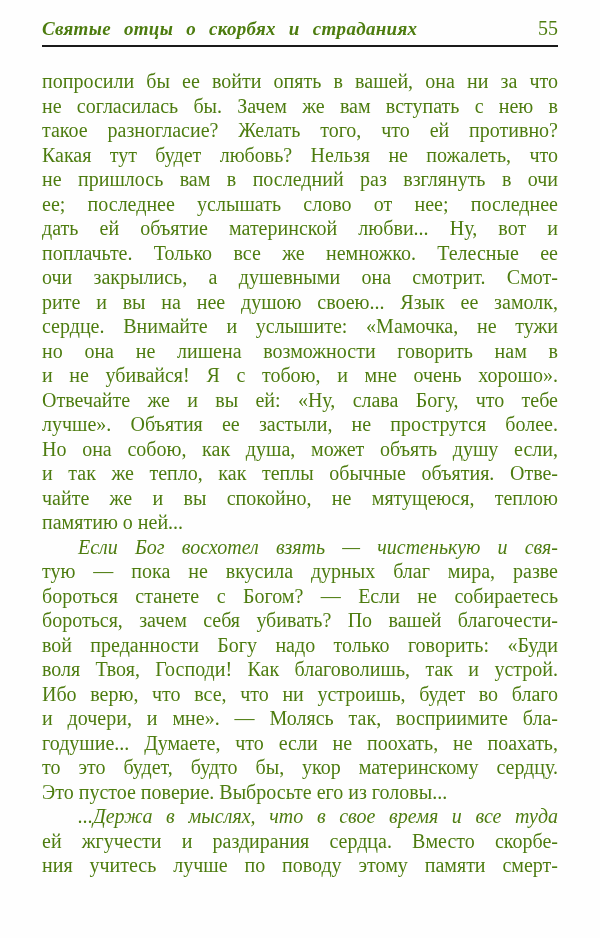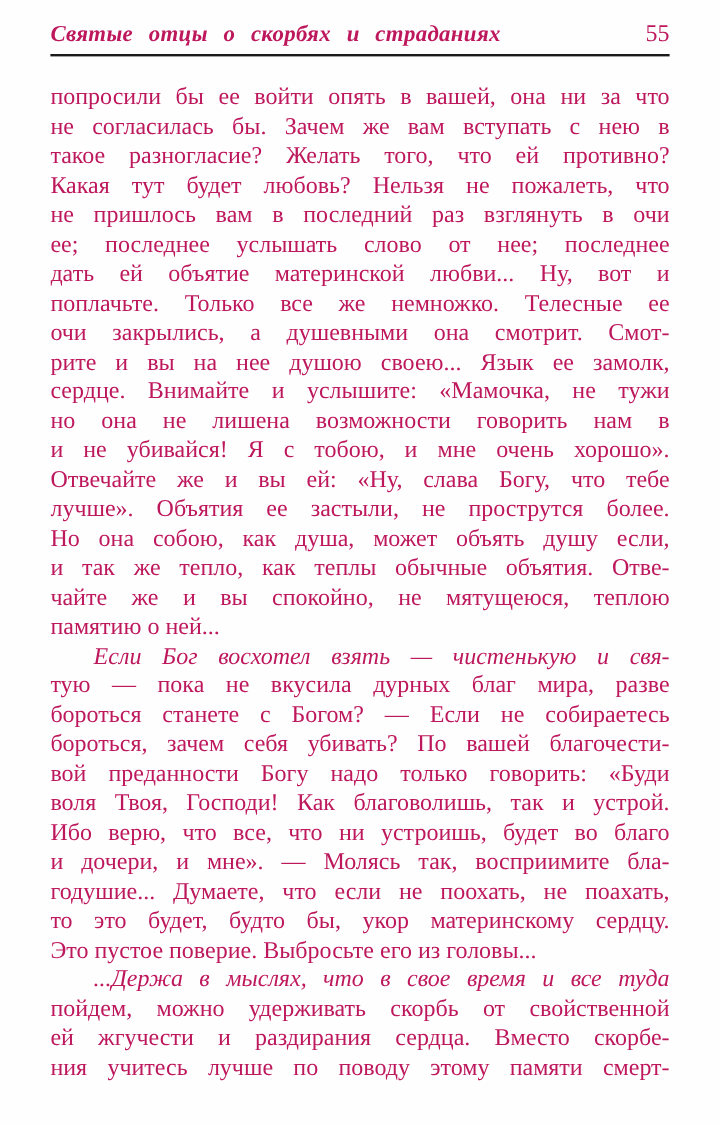--- a/index.html
+++ b/index.html
@@ -7,21 +7,21 @@
     padding: 0;
     background: #ffffff;
   }
   .page {
     position: relative;
     width: 600px;
     height: 938px;
     box-sizing: border-box;
     padding: 0 42px;
     background: #fefefe;
-    color: #be185d;
+    color: #4d7c0f;
     font-family: "Liberation Serif", "DejaVu Serif", serif;
     overflow: hidden;
   }
   .header {
     margin-top: 17px;
     display: flex;
     justify-content: space-between;
     align-items: baseline;
   }
   .header-title {
@@ -104,19 +104,18 @@
       <div class="line">воля Твоя, Господи! Как благоволишь, так и устрой.</div>
       <div class="line">Ибо верю, что все, что ни устроишь, будет во благо</div>
       <div class="line">и дочери, и мне». — Молясь так, восприимите бла-</div>
       <div class="line">годушие... Думаете, что если не поохать, не поахать,</div>
       <div class="line">то это будет, будто бы, укор материнскому сердцу.</div>
       <div class="line endline">Это пустое поверие. Выбросьте его из головы...</div>
     </div>
 
     <div>
       <div class="line indent">...Держа в мыслях, что в свое время и все туда</div>
-      <div class="line">пойдем, можно удерживать скорбь от свойственной</div>
       <div class="line">ей жгучести и раздирания сердца. Вместо скорбе-</div>
       <div class="line">ния учитесь лучше по поводу этому памяти смерт-</div>
     </div>
 
   </div>
 </div>
 
 </body></html>

